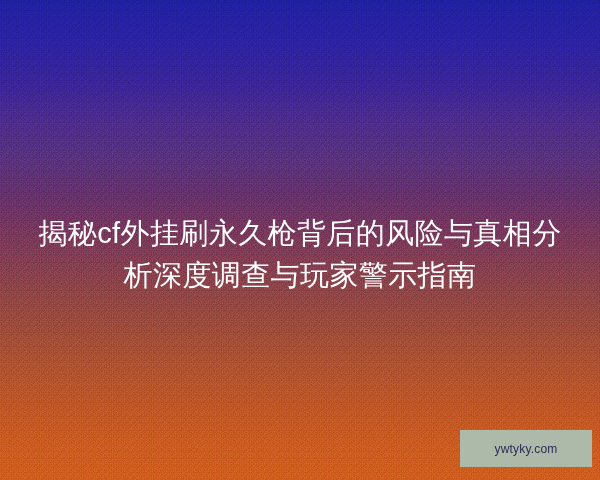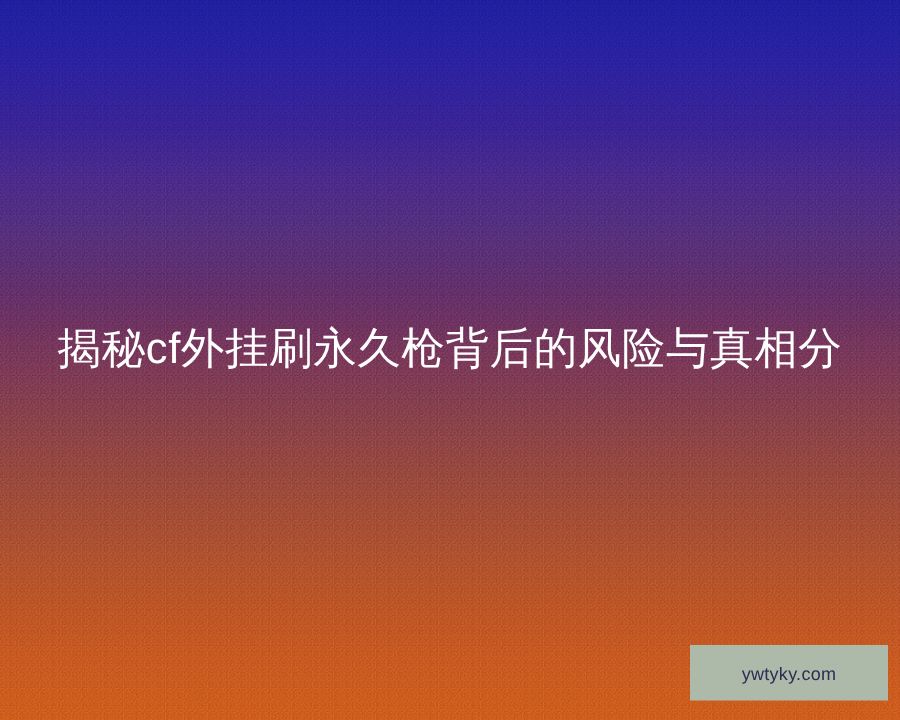--- a/index.html
+++ b/index.html
@@ -106,19 +106,20 @@
 <body>
 
 <div id="banner">
 
   <div class="bg-gradient"></div>
   <div class="bg-noise"></div>
   <div class="bg-noise2"></div>
 
   <div class="title-block">
     <span class="title-line">揭秘cf外挂刷永久枪背后的风险与真相分</span>
+    <span class="title-line">析深度调查与玩家警示指南</span>
   </div>
 
   <div class="watermark">
     <span class="watermark-text">ywtyky.com</span>
   </div>
 
 </div>
 
 </body></html>

